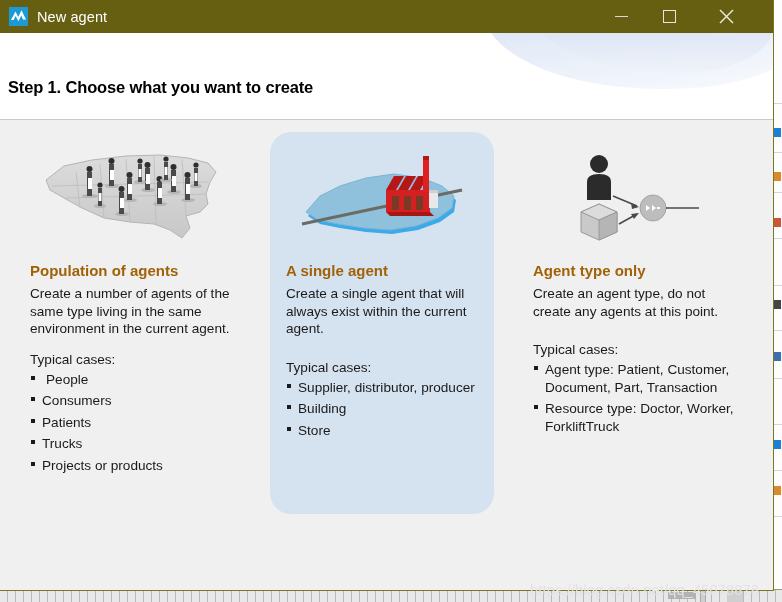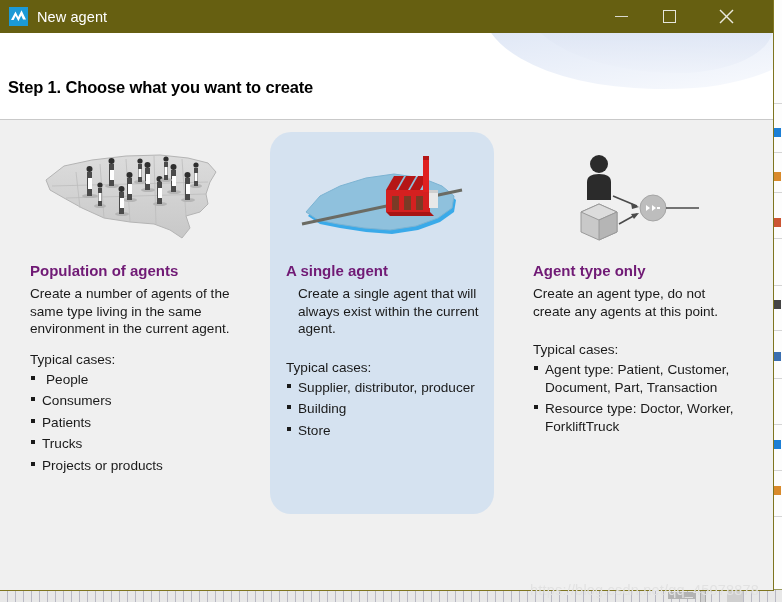--- a/index.html
+++ b/index.html
@@ -135,29 +135,29 @@
   #card-0 { left: 18px;  }
   #card-1 { left: 270px; width: 224px; background: #d5e2f0; border-radius: 21px; }
   #card-2 { left: 521px; }
 
   .card-art {
     height: 112px;
     display: flex; align-items: center; justify-content: center;
     margin-top: 8px;
   }
   .card-title {
-    font-size: 15px; font-weight: bold; color: #701a75;
+    font-size: 15px; font-weight: bold; color: #a16207;
     margin: 10px 0 0 12px;
   }
   #card-1 .card-title { margin-left: 16px; }
   .card-desc {
     font-size: 13.6px; color: #1a1a1a; line-height: 1.30;
     margin: 6px 12px 0 12px;
   }
-  #card-1 .card-desc { margin-left: 28px; margin-right: 14px; }
+  #card-1 .card-desc { margin-left: 16px; margin-right: 14px; }
   .cases-label {
     font-size: 13.6px; color: #1a1a1a;
     margin: 14px 12px 0 12px;
   }
   #card-1 .cases-label { margin-left: 16px; margin-top: 22px; }
   #card-2 .cases-label { margin-top: 22px; }
   .cases-list { margin: 4px 0 0 0; padding: 0; list-style: none; }
   .cases-list li {
     font-size: 13.6px; color: #1a1a1a; line-height: 1.28;
     margin: 0 10px 4px 12px;

